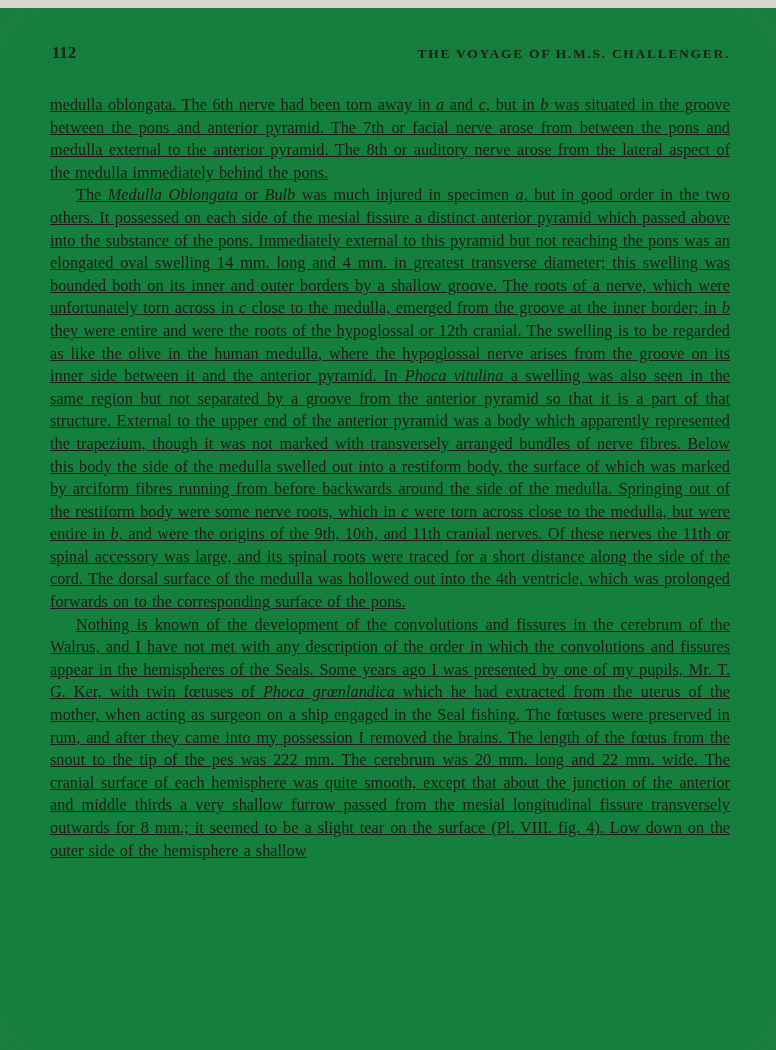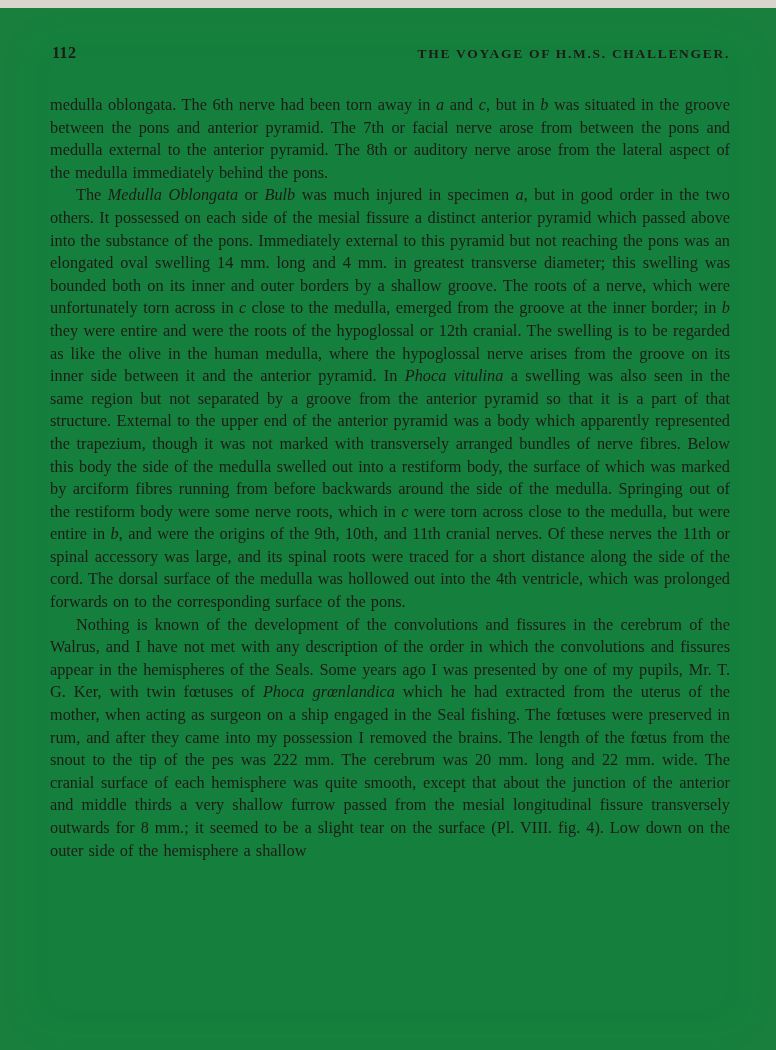--- a/index.html
+++ b/index.html
@@ -42,20 +42,21 @@
     white-space: nowrap;
   }
   .page-body {
     font-size: 16.3px;
     line-height: 22.6px;
     text-align: justify;
     word-spacing: 1px;
   }
   .para {
     margin: 0;
+    text-decoration: underline;
   }
   .para.indent {
     text-indent: 26px;
   }
   .italic {
     font-style: italic;
   }
 </style>
 </head>
 <body>

